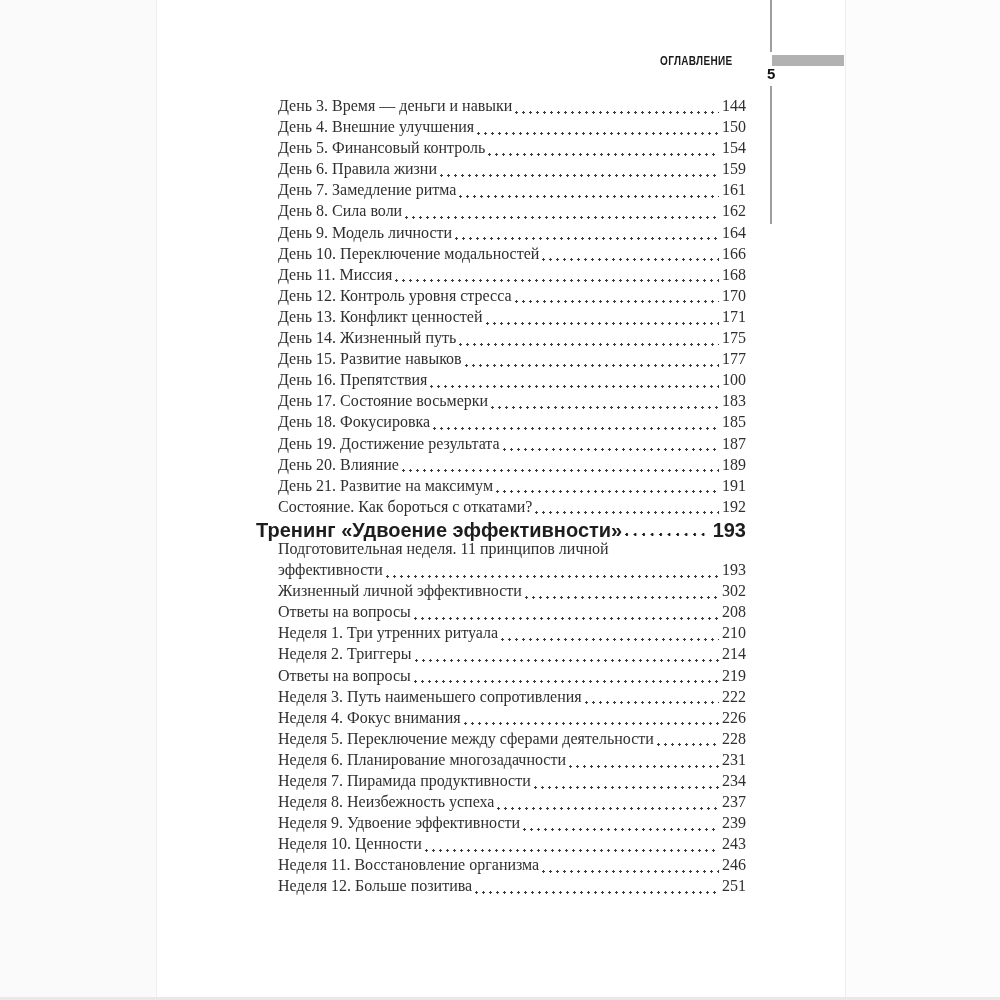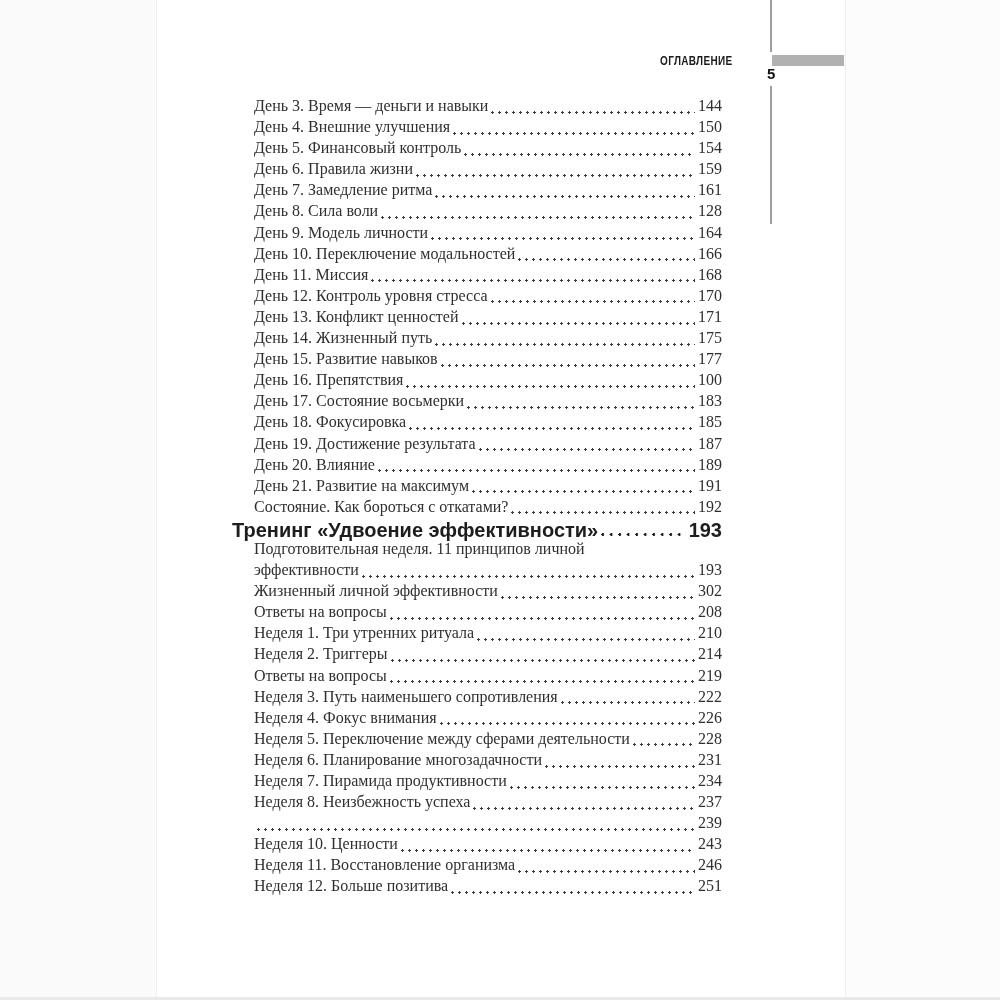--- a/index.html
+++ b/index.html
@@ -25,21 +25,21 @@
   .gray-bar{position:absolute;left:772px;top:55px;width:72px;height:11px;background:#b1b1b1;}
   .vline-top{position:absolute;left:770px;top:0;width:2px;height:52px;background:#9e9e9e;}
   .vline-bottom{position:absolute;left:770px;top:86px;width:2px;height:138px;background:#9e9e9e;}
   .folio{
     position:absolute;left:767px;top:66px;
     font-family:"Liberation Sans", sans-serif;font-weight:700;
     font-size:15px;color:#111;line-height:1;
   }
 
   
-  .toc{position:absolute;left:232px;top:97px;width:490px;}
+  .toc{position:absolute;left:256px;top:97px;width:490px;}
   .row{
     display:flex;align-items:baseline;height:21.1px;
     font-size:16px;color:#2f2f2f;white-space:nowrap;
   }
   .row.day,.row.sub,.row.wrap1{padding-left:22px;}
   .row.heading{
     font-family:"Liberation Sans", sans-serif;font-weight:700;
     font-size:20px;color:#1d1d1d;padding-left:0;
   }
   .t{flex:0 0 auto;}
@@ -91,21 +91,21 @@
       <span class="pg">159</span>
     </div>
     <div class="row day">
       <span class="t">День 7. Замедление ритма</span>
       <span class="leader"></span>
       <span class="pg">161</span>
     </div>
     <div class="row day">
       <span class="t">День 8. Сила воли</span>
       <span class="leader"></span>
-      <span class="pg">128</span>
+      <span class="pg">162</span>
     </div>
     <div class="row day">
       <span class="t">День 9. Модель личности</span>
       <span class="leader"></span>
       <span class="pg">164</span>
     </div>
     <div class="row day">
       <span class="t">День 10. Переключение модальностей</span>
       <span class="leader"></span>
       <span class="pg">166</span>
@@ -232,20 +232,21 @@
       <span class="t">Неделя 7. Пирамида продуктивности</span>
       <span class="leader"></span>
       <span class="pg">234</span>
     </div>
     <div class="row sub">
       <span class="t">Неделя 8. Неизбежность успеха</span>
       <span class="leader"></span>
       <span class="pg">237</span>
     </div>
     <div class="row sub">
+      <span class="t">Неделя 9. Удвоение эффективности</span>
       <span class="leader"></span>
       <span class="pg">239</span>
     </div>
     <div class="row sub">
       <span class="t">Неделя 10. Ценности</span>
       <span class="leader"></span>
       <span class="pg">243</span>
     </div>
     <div class="row sub">
       <span class="t">Неделя 11. Восстановление организма</span>

